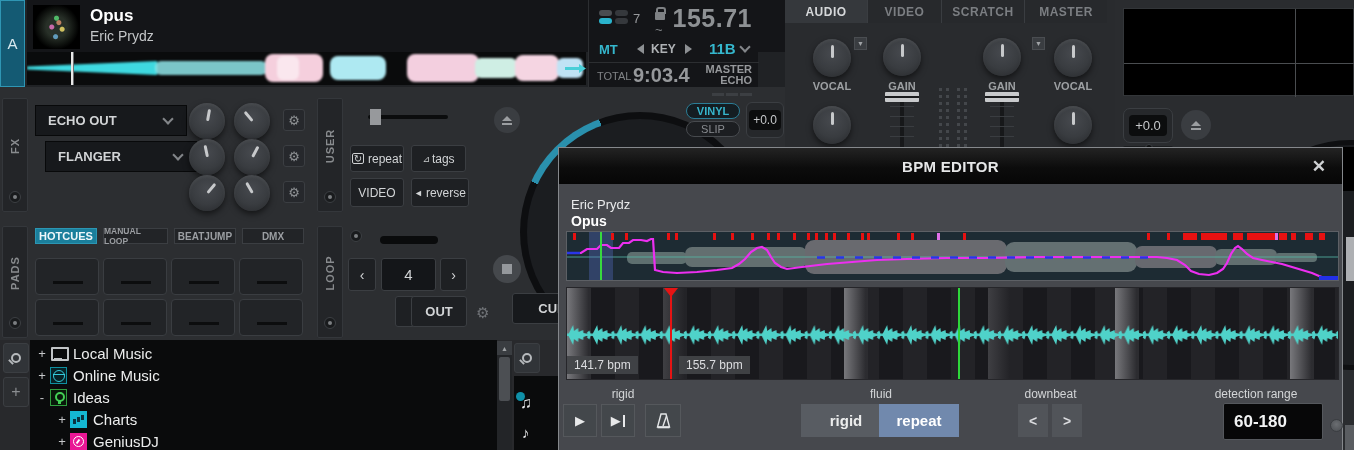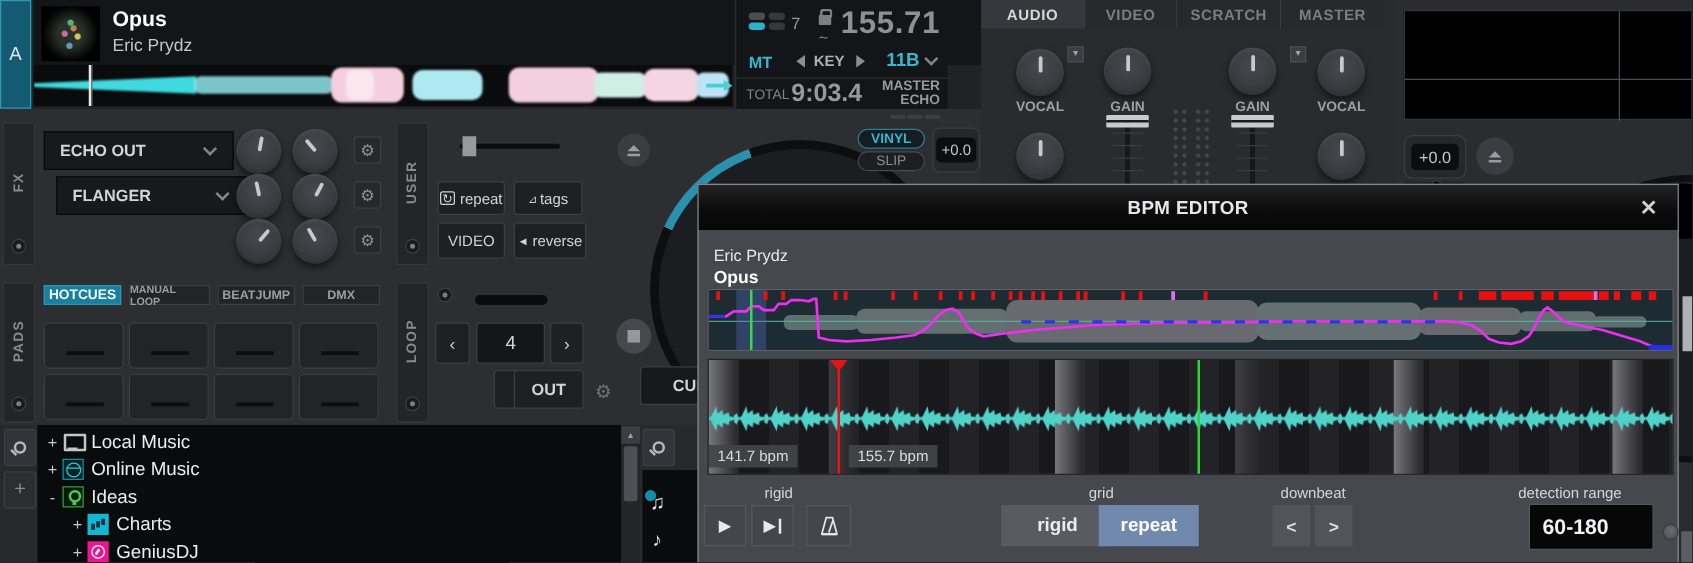--- a/index.html
+++ b/index.html
@@ -526,21 +526,21 @@
         <rect x="0" y="0" width="773" height="93" fill="url(#beatp)"></rect>
         <rect x="103" y="0" width="2" height="93" fill="#e61414"></rect>
         <polygon points="97,0 111,0 104,9" fill="#e61414"></polygon>
         <rect x="391" y="0" width="2" height="93" fill="#2ed63a"></rect>
       </svg>
       <div class="bpm-tag" style="left:0;">141.7 bpm</div>
       <div class="bpm-tag" style="left:112px;">155.7 bpm</div>
     </div>
 
     <div class="sec-label" style="left:4px;width:120px;">rigid</div>
-    <div class="sec-label" style="left:242px;width:160px;">grid</div>
+    <div class="sec-label" style="left:242px;width:160px;">fluid</div>
     <div class="sec-label" style="left:429px;width:125px;">downbeat</div>
     <div class="sec-label" style="left:637px;width:120px;">detection range</div>
 
     <div class="dlg-btn" style="left:4px;width:34px;">
       <span style="font-size:13px;">▶</span>
     </div>
     <div class="dlg-btn" style="left:42px;width:34px;">
       <span style="font-size:13px;">▶</span>
       <span style="display:inline-block;width:2.5px;height:12px;background:#e8e9ea;margin-left:2px;"></span>
     </div>

